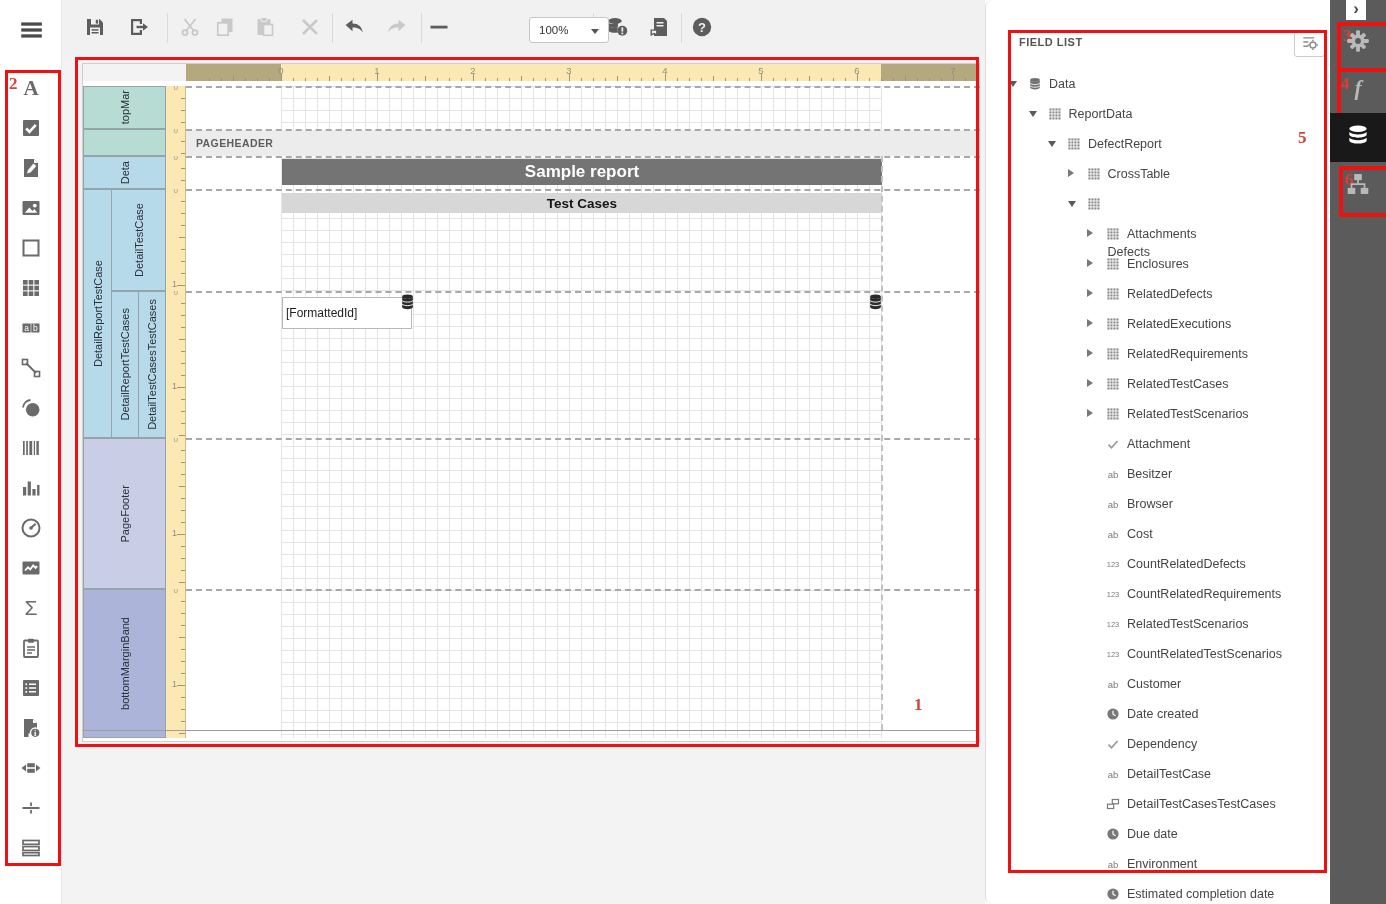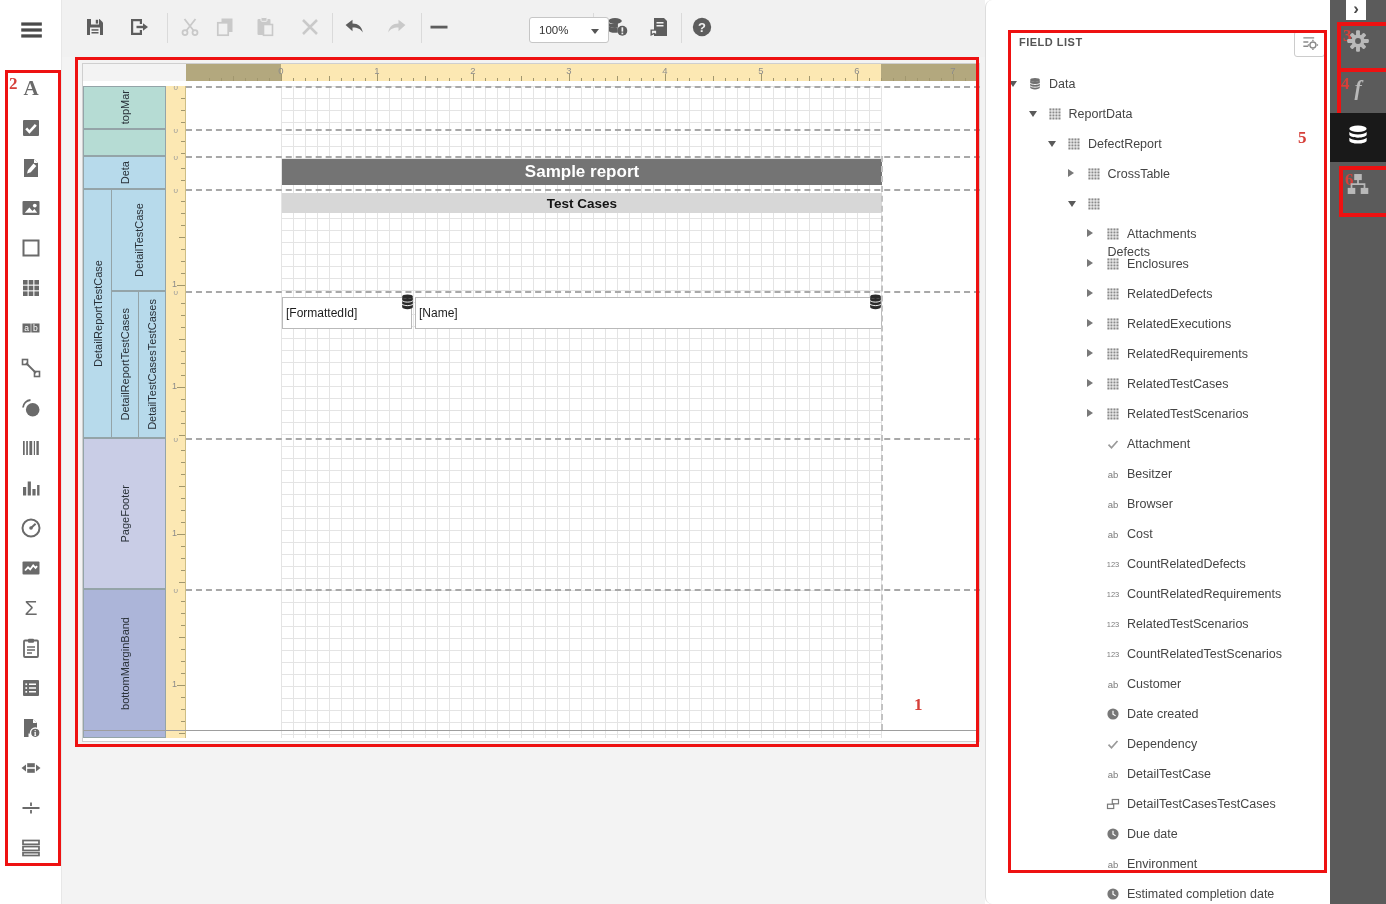--- a/index.html
+++ b/index.html
@@ -518,24 +518,24 @@
         </div>
         <div class="band-strip" style="left: 55px; top: 227px; width: 28px; height: 147px; background: rgb(183, 218, 235);">
           <div class="vlab">DetailTestCasesTestCases</div>
         </div>
         <div class="band-strip" style="left: 0px; top: 374px; width: 83px; height: 151px; background: rgb(201, 205, 230);">
           <div class="vlab">PageFooter</div>
         </div>
         <div class="band-strip" style="left: 0px; top: 525px; width: 83px; height: 149px; background: rgb(172, 181, 217);">
           <div class="vlab">bottomMarginBand</div>
         </div>
+        <div id="pageheader-row">PAGEHEADER</div>
         <div id="report-subtitle-bar">Test Cases</div>
         <div id="report-title-bar">Sample report</div>
         <div class="field-box" style="left: 199px; width: 130px;">[FormattedId]</div>
-        <div class="field-box" style="left: 332px; width: 467px;">[Name]</div>
         <div class="bind-handle" style="left: 318px;"><svg width="13" height="16" viewBox="0 0 12 15">
             <ellipse cx="6" cy="2.6" rx="5" ry="2.1" fill="#2a2a2a"></ellipse>
             <path fill="#2a2a2a" d="M1 2.6v9.6c0 1.2 2.2 2.1 5 2.1s5-.9 5-2.1V2.6c0 1.2-2.2 2.1-5 2.1S1 3.8 1 2.6z"></path>
             <path stroke="#fff" stroke-width=".9" fill="none" d="M1 6.3c1 .8 2.9 1.3 5 1.3s4-.5 5-1.3M1 9.6c1 .8 2.9 1.3 5 1.3s4-.5 5-1.3"></path>
           </svg></div>
         <div class="bind-handle" style="left: 786px;"><svg width="13" height="16" viewBox="0 0 12 15">
             <ellipse cx="6" cy="2.6" rx="5" ry="2.1" fill="#2a2a2a"></ellipse>
             <path fill="#2a2a2a" d="M1 2.6v9.6c0 1.2 2.2 2.1 5 2.1s5-.9 5-2.1V2.6c0 1.2-2.2 2.1-5 2.1S1 3.8 1 2.6z"></path>
             <path stroke="#fff" stroke-width=".9" fill="none" d="M1 6.3c1 .8 2.9 1.3 5 1.3s4-.5 5-1.3M1 9.6c1 .8 2.9 1.3 5 1.3s4-.5 5-1.3"></path>
           </svg></div>

